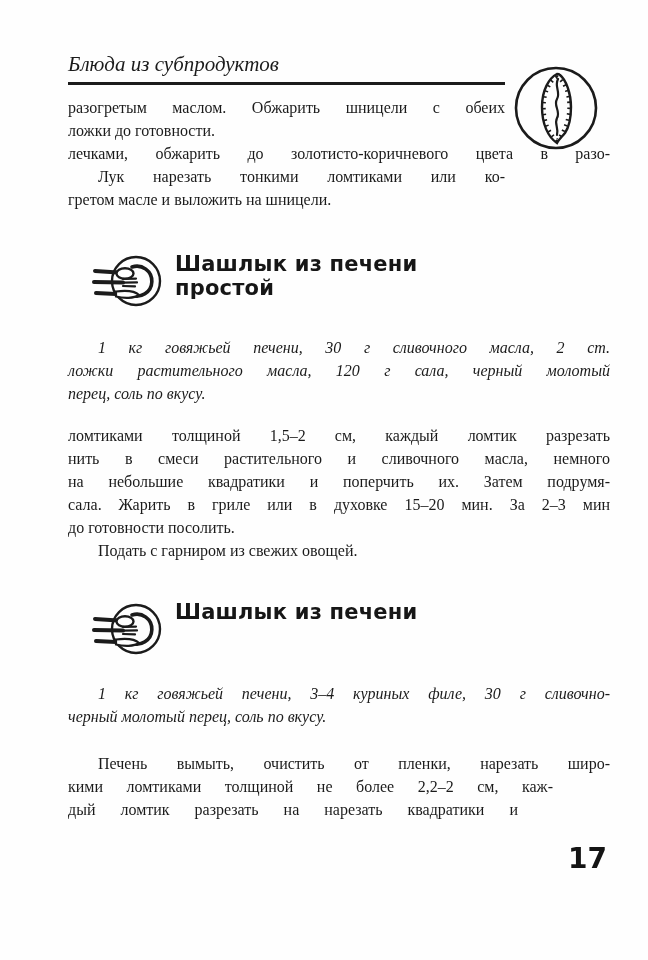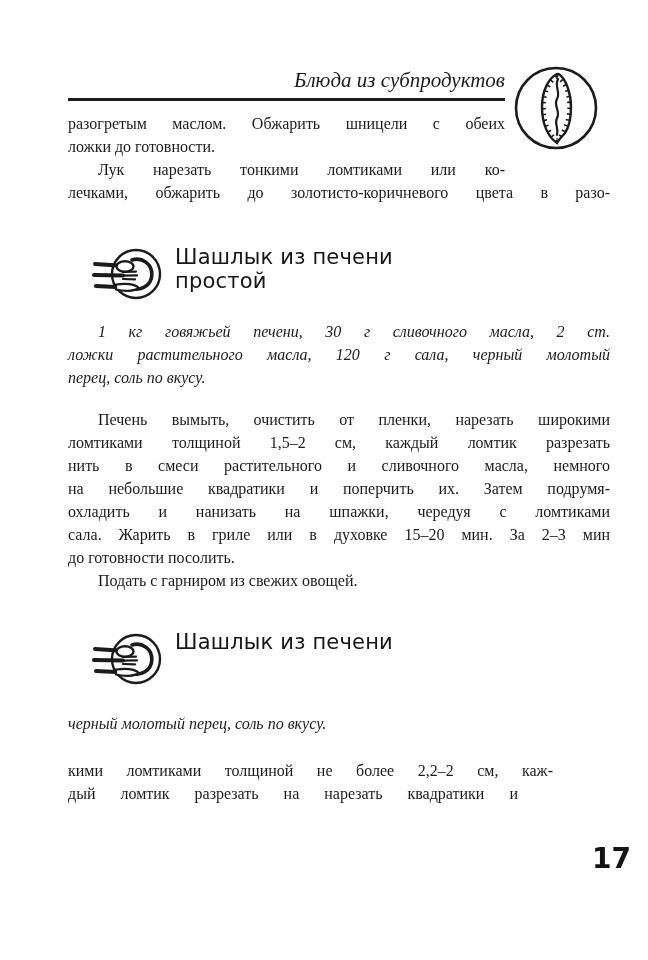--- a/index.html
+++ b/index.html
@@ -3,45 +3,45 @@
 <meta charset="utf-8">
 <style>
   html,body{margin:0;padding:0;background:#e8e8e8;}
   .page{
     position:relative;width:648px;height:960px;background:#fefefe;
     font-family:"Liberation Serif", serif;color:#1b1b1b;overflow:hidden;
     margin:0 auto;
   }
   .content{position:absolute;left:68px;top:0;width:542px;}
   .running-head{
-    margin-top:68px;width:437px;text-align:right;
+    margin-top:52px;width:437px;text-align:left;
     font-style:italic;font-size:21px;line-height:25px;
     padding-bottom:5px;border-bottom:3px solid #1b1b1b;
   }
   .emblem{position:absolute;left:513px;top:65px;width:86px;height:86px;}
   .tblock{font-size:16px;line-height:23px;}
   .tline{text-align:left;}
   .tline.just{text-align:justify;text-align-last:justify;}
   .tline.ind{text-indent:30px;}
   .italic{font-style:italic;}
   .para-a{margin-top:11px;}
   .recipe-head{display:flex;margin-top:41px;align-items:flex-start;}
   .recipe-head.second{margin-top:38px;}
   .dish-icon-box{width:107px;flex:0 0 107px;padding-left:22px;box-sizing:border-box;}
   .dish-icon-box svg{display:block;margin-top:2px;}
   .recipe-title{
-    font-family:"DejaVu Sans", sans-serif;font-weight:normal;
+    font-family:"DejaVu Sans", sans-serif;font-weight:bold;
     font-size:21px;line-height:24px;color:#161616;letter-spacing:0.2px;
   }
-  .ingredients{margin-top:19px;}
+  .ingredients{margin-top:28px;}
   .ingredients.second{margin-top:26px;}
   .method{margin-top:19px;}
   .method.second{margin-top:24px;}
   .page-number{
-    position:absolute;left:592px;top:843px;
+    position:absolute;left:568px;top:843px;
     font-family:"DejaVu Sans", sans-serif;font-weight:bold;
     font-size:28px;line-height:32px;color:#141414;
   }
 </style>
 </head>
 <body>
 
 <div class="page">
 
   <div class="emblem">
@@ -56,22 +56,23 @@
   <div class="content">
 
     <div class="running-head">Блюда из субпродуктов</div>
 
     <div class="tblock para-a">
         <div class="tline just" style="width: 437px;">разогретым маслом. Обжарить шницели с обеих</div>
         <div class="tline">ложки до готовности.</div>
       </div>
 
     <div class="tblock">
+        <div class="tline just">лечками, обжарить до золотисто-коричневого цвета в разо-</div>
         <div class="tline just ind" style="width: 437px;">Лук нарезать тонкими ломтиками или ко-</div>
-        <div class="tline just">лечками, обжарить до золотисто-коричневого цвета в разо-</div>
+        <div class="tline">гретом масле и выложить на шницели.</div>
       </div>
 
     <div class="recipe-head">
       <div class="dish-icon-box">
         <svg width="72" height="54" viewBox="0 0 72 54">
           <circle cx="46" cy="27" r="24" fill="#fefefe" stroke="#1b1b1b" stroke-width="2.4"></circle>
           <path d="M42,13 A15,15 0 1 1 41,41" fill="none" stroke="#1b1b1b" stroke-width="3.6" stroke-linecap="round"></path>
           <path d="M5,17 L28,18.5" stroke="#1b1b1b" stroke-width="4" stroke-linecap="round"></path>
           <ellipse cx="35" cy="19.5" rx="8.5" ry="5.2" fill="#fefefe" stroke="#1b1b1b" stroke-width="2.4"></ellipse>
           <path d="M4,28 L33,28.6" stroke="#1b1b1b" stroke-width="4" stroke-linecap="round"></path>
@@ -86,25 +87,23 @@
         </div>
     </div>
 
     <div class="tblock italic ingredients">
         <div class="tline just ind">1 кг говяжьей печени, 30 г сливочного масла, 2 ст.</div>
         <div class="tline just">ложки растительного масла, 120 г сала, черный молотый</div>
         <div class="tline">перец, соль по вкусу.</div>
       </div>
 
     <div class="tblock method">
-        <div class="tline just ind">Печень вымыть, очистить от пленки, нарезать широкими</div>
         <div class="tline just">ломтиками толщиной 1,5–2 см, каждый ломтик разрезать</div>
         <div class="tline just">нить в смеси растительного и сливочного масла, немного</div>
         <div class="tline just">на небольшие квадратики и поперчить их. Затем подрумя-</div>
-        <div class="tline just">охладить и нанизать на шпажки, чередуя с ломтиками</div>
         <div class="tline just">сала. Жарить в гриле или в духовке 15–20 мин. За 2–3 мин</div>
         <div class="tline">до готовности посолить.</div>
       </div>
 
     <div class="tblock">
         <div class="tline ind">Подать с гарниром из свежих овощей.</div>
       </div>
 
     <div class="recipe-head second">
       <div class="dish-icon-box">
@@ -118,24 +117,26 @@
           <path d="M6,39 L26,40" stroke="#1b1b1b" stroke-width="4" stroke-linecap="round"></path>
           <path d="M26,37.5 C38,36 46,38 49,41 C44,44.5 34,44.5 26,42.5 Z" fill="#fefefe" stroke="#1b1b1b" stroke-width="2.2"></path>
         </svg>
       </div>
       <div class="recipe-title">
           <div class="tline">Шашлык из печени</div>
         </div>
     </div>
 
     <div class="tblock italic ingredients second">
+        <div class="tline just ind">1 кг говяжьей печени, 3–4 куриных филе, 30 г сливочно-</div>
         <div class="tline">черный молотый перец, соль по вкусу.</div>
       </div>
 
     <div class="tblock method second">
+        <div class="tline just ind">Печень вымыть, очистить от пленки, нарезать широ-</div>
         <div class="tline just" style="width: 485px;">кими ломтиками толщиной не более 2,2–2 см, каж-</div>
         <div class="tline just" style="width: 450px;">дый ломтик разрезать на нарезать квадратики и</div>
       </div>
   </div>
 
   <div class="page-number">17</div>
 
 </div>
 
 </body></html>

